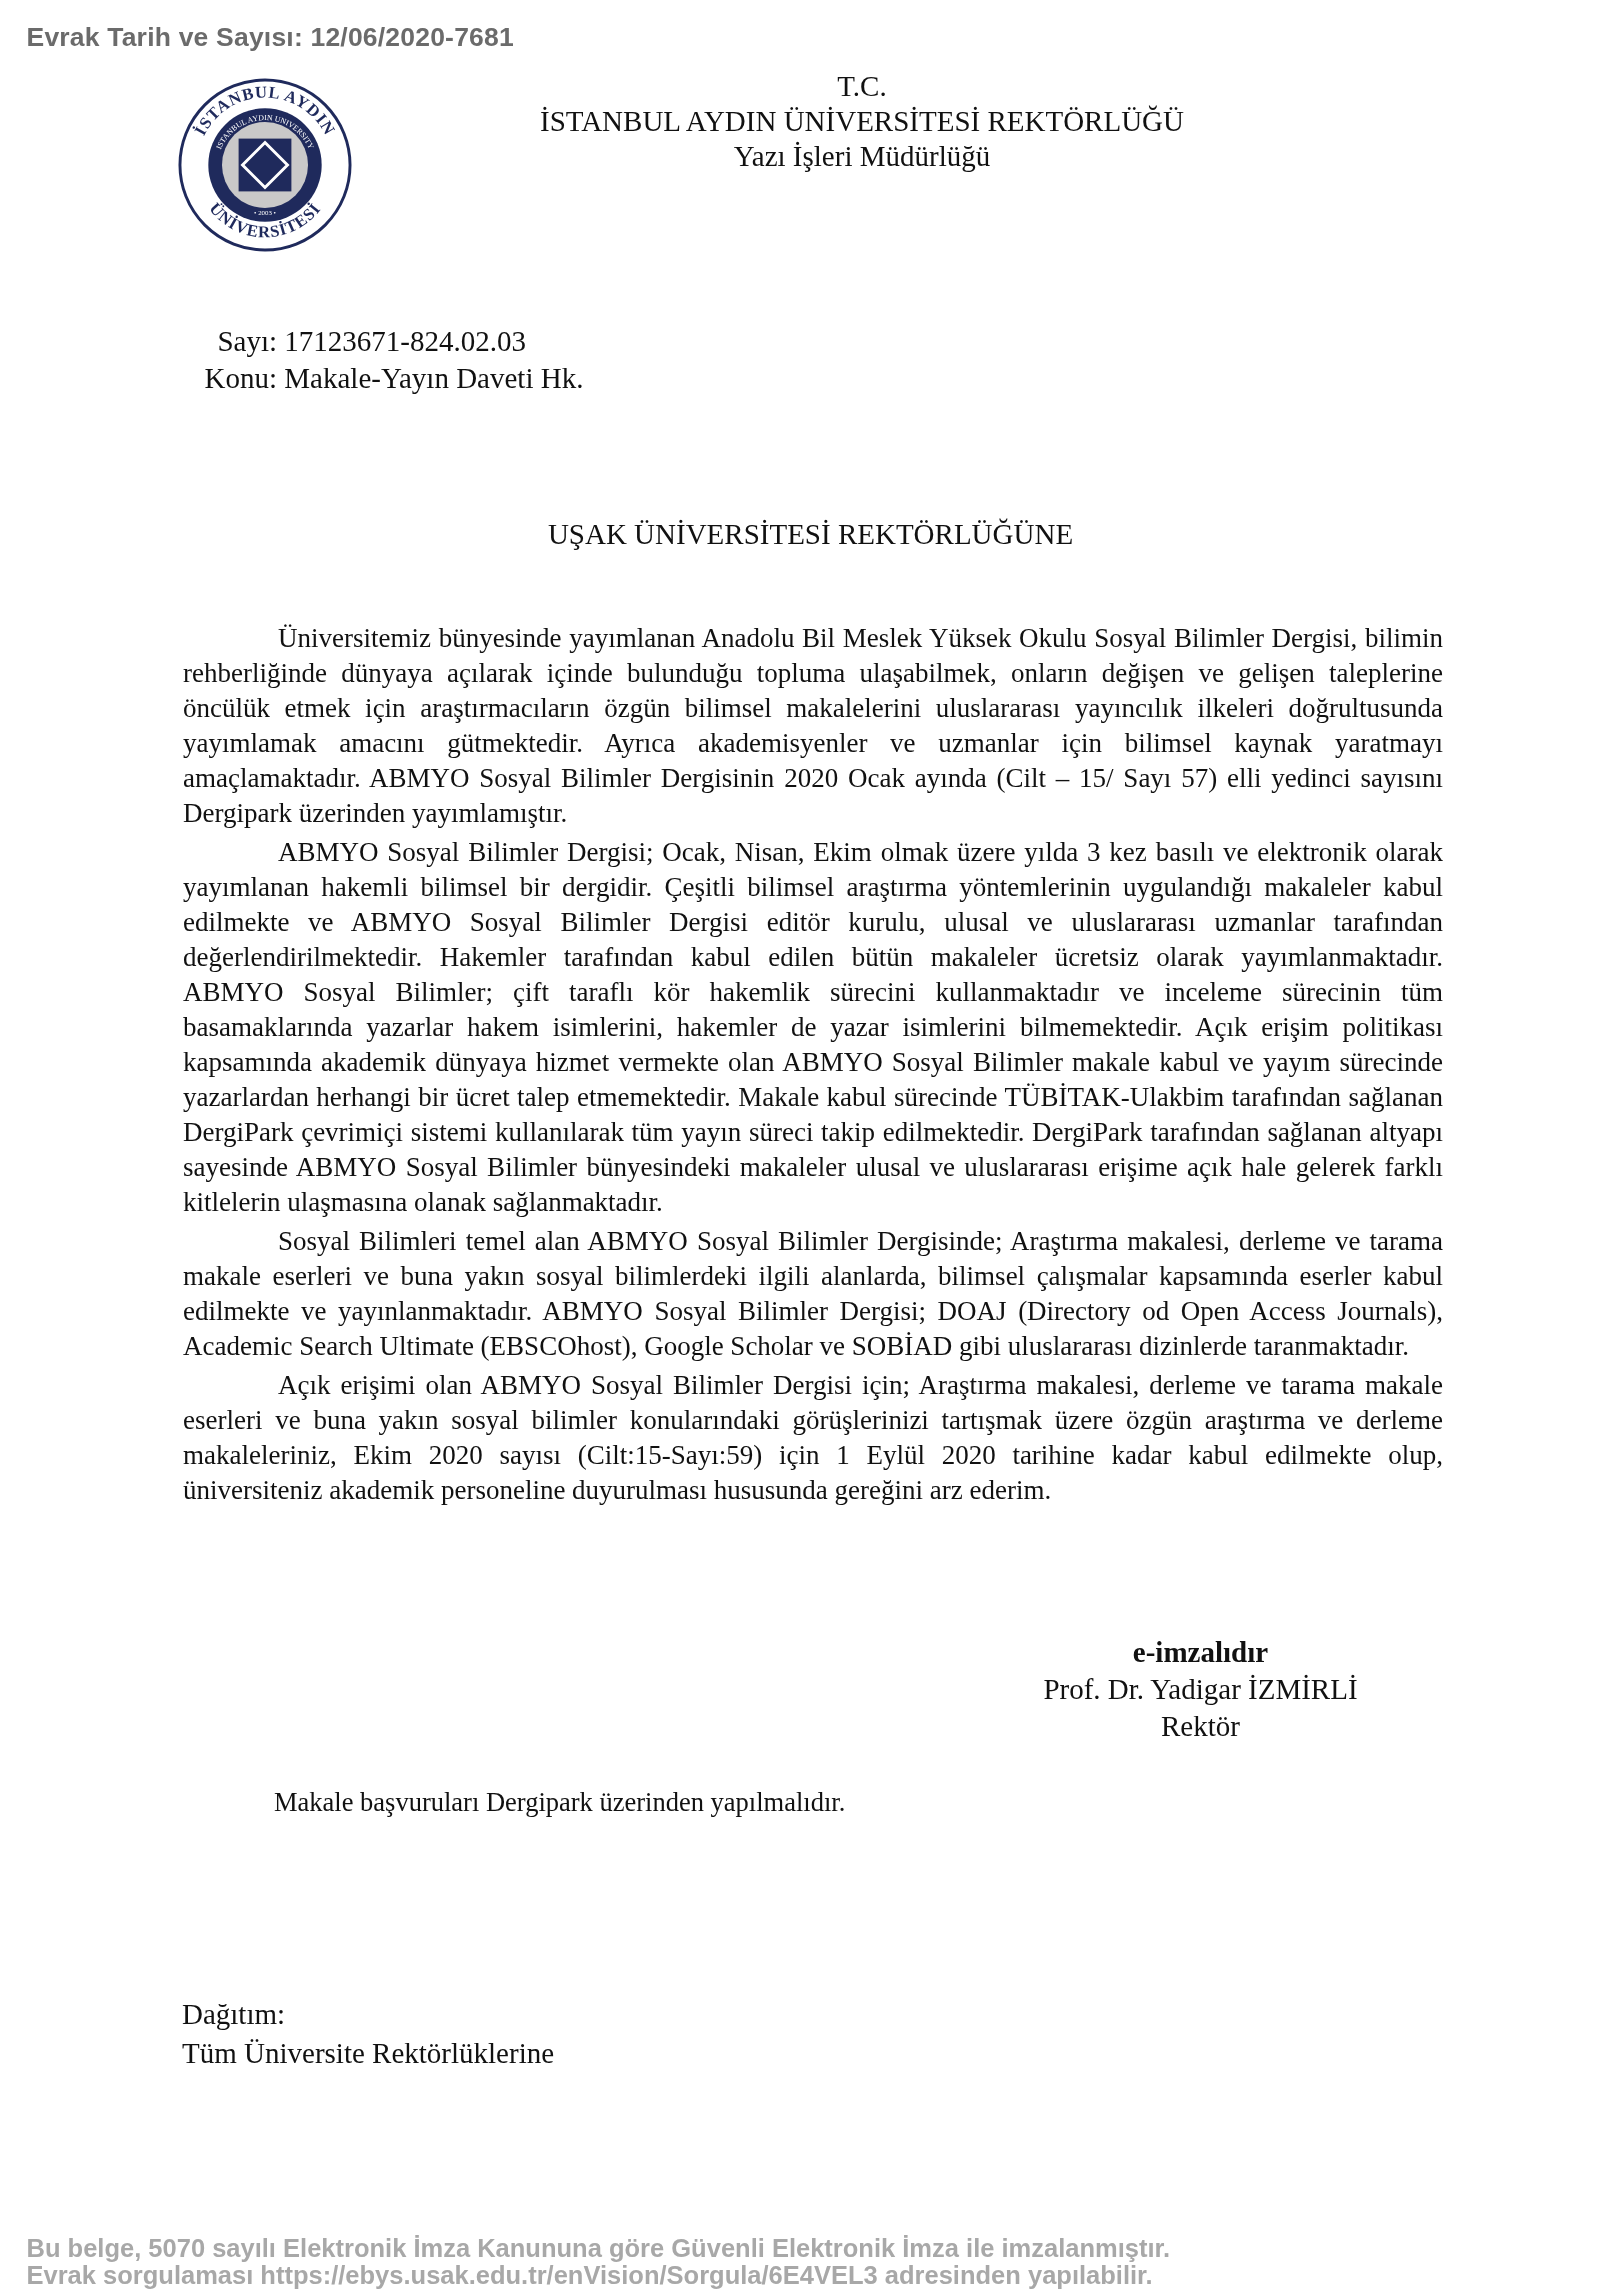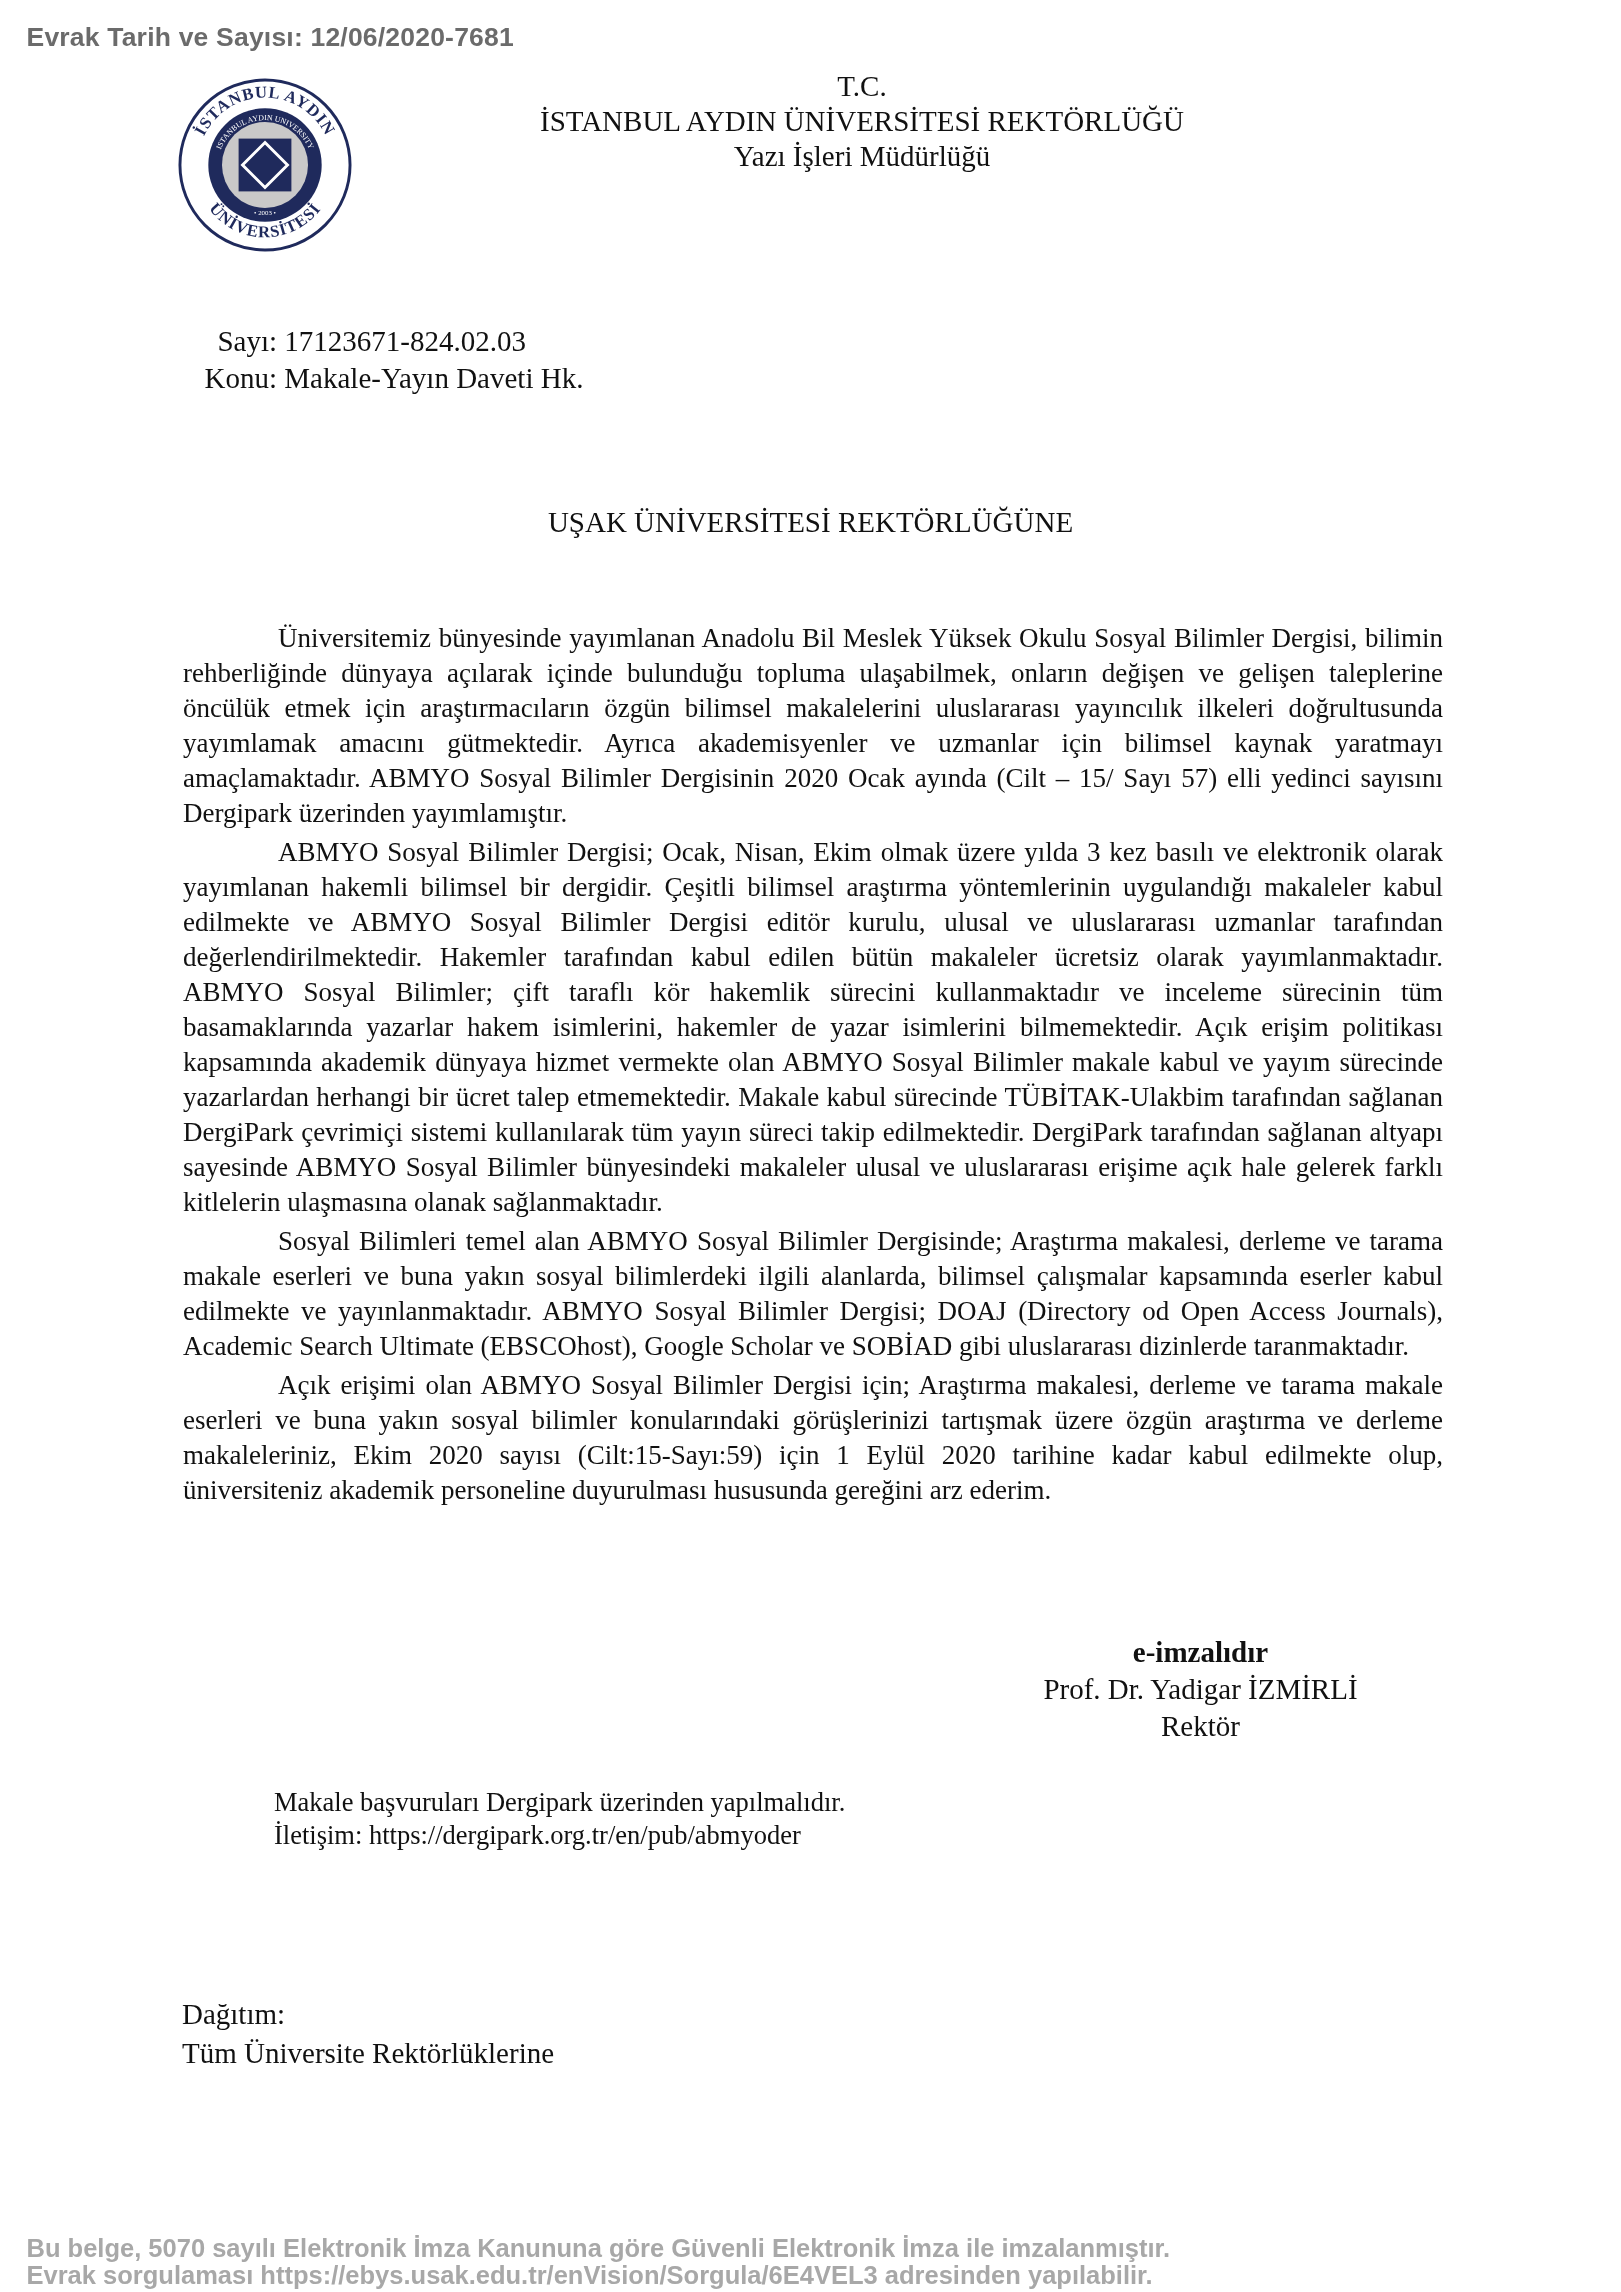--- a/index.html
+++ b/index.html
@@ -16,21 +16,21 @@
 
   .letterhead {
     position: absolute; left: 470px; top: 69px; width: 784px; text-align: center;
     font-size: 29px; line-height: 35px;
   }
 
   .ref { position: absolute; left: 179px; top: 323px; font-size: 29px; line-height: 37px; text-align: right; }
   .ref .row { display: flex; }
   .ref .lbl { width: 90px; }
 
-  .addressee { position: absolute; left: 0; width: 1621px; top: 506px; text-align: center; font-size: 29px; }
+  .addressee { position: absolute; left: 0; width: 1621px; top: 518px; text-align: center; font-size: 29px; }
 
   .body-text {
     position: absolute; left: 179px; top: 617px; width: 1268px;
     font-size: 27px; line-height: 35px; text-align: justify;
   }
   .body-text p { margin: 4px; text-indent: 95px; }
 
   .signature { position: absolute; left: 980px; top: 1634px; width: 441px; text-align: center; font-size: 29px; line-height: 37px; }
   .signature .esig { font-weight: bold; }
 
@@ -101,21 +101,20 @@
 </div>
 
 <div class="signature serif">
   <div class="esig">e-imzalıdır</div>
   <div>Prof. Dr. Yadigar İZMİRLİ</div>
   <div>Rektör</div>
 </div>
 
 <div class="contact serif">
   <div>Makale başvuruları Dergipark üzerinden yapılmalıdır.</div>
-  <div>İletişim: https://dergipark.org.tr/en/pub/abmyoder</div>
 </div>
 
 <div class="distribution serif">
   <div>Dağıtım:</div>
   <div>Tüm Üniversite Rektörlüklerine</div>
 </div>
 
 <div class="footer-stamp sans">
   <div>Bu belge, 5070 sayılı Elektronik İmza Kanununa göre Güvenli Elektronik İmza ile imzalanmıştır.</div>
   <div>Evrak sorgulaması https://ebys.usak.edu.tr/enVision/Sorgula/6E4VEL3 adresinden yapılabilir.</div>

